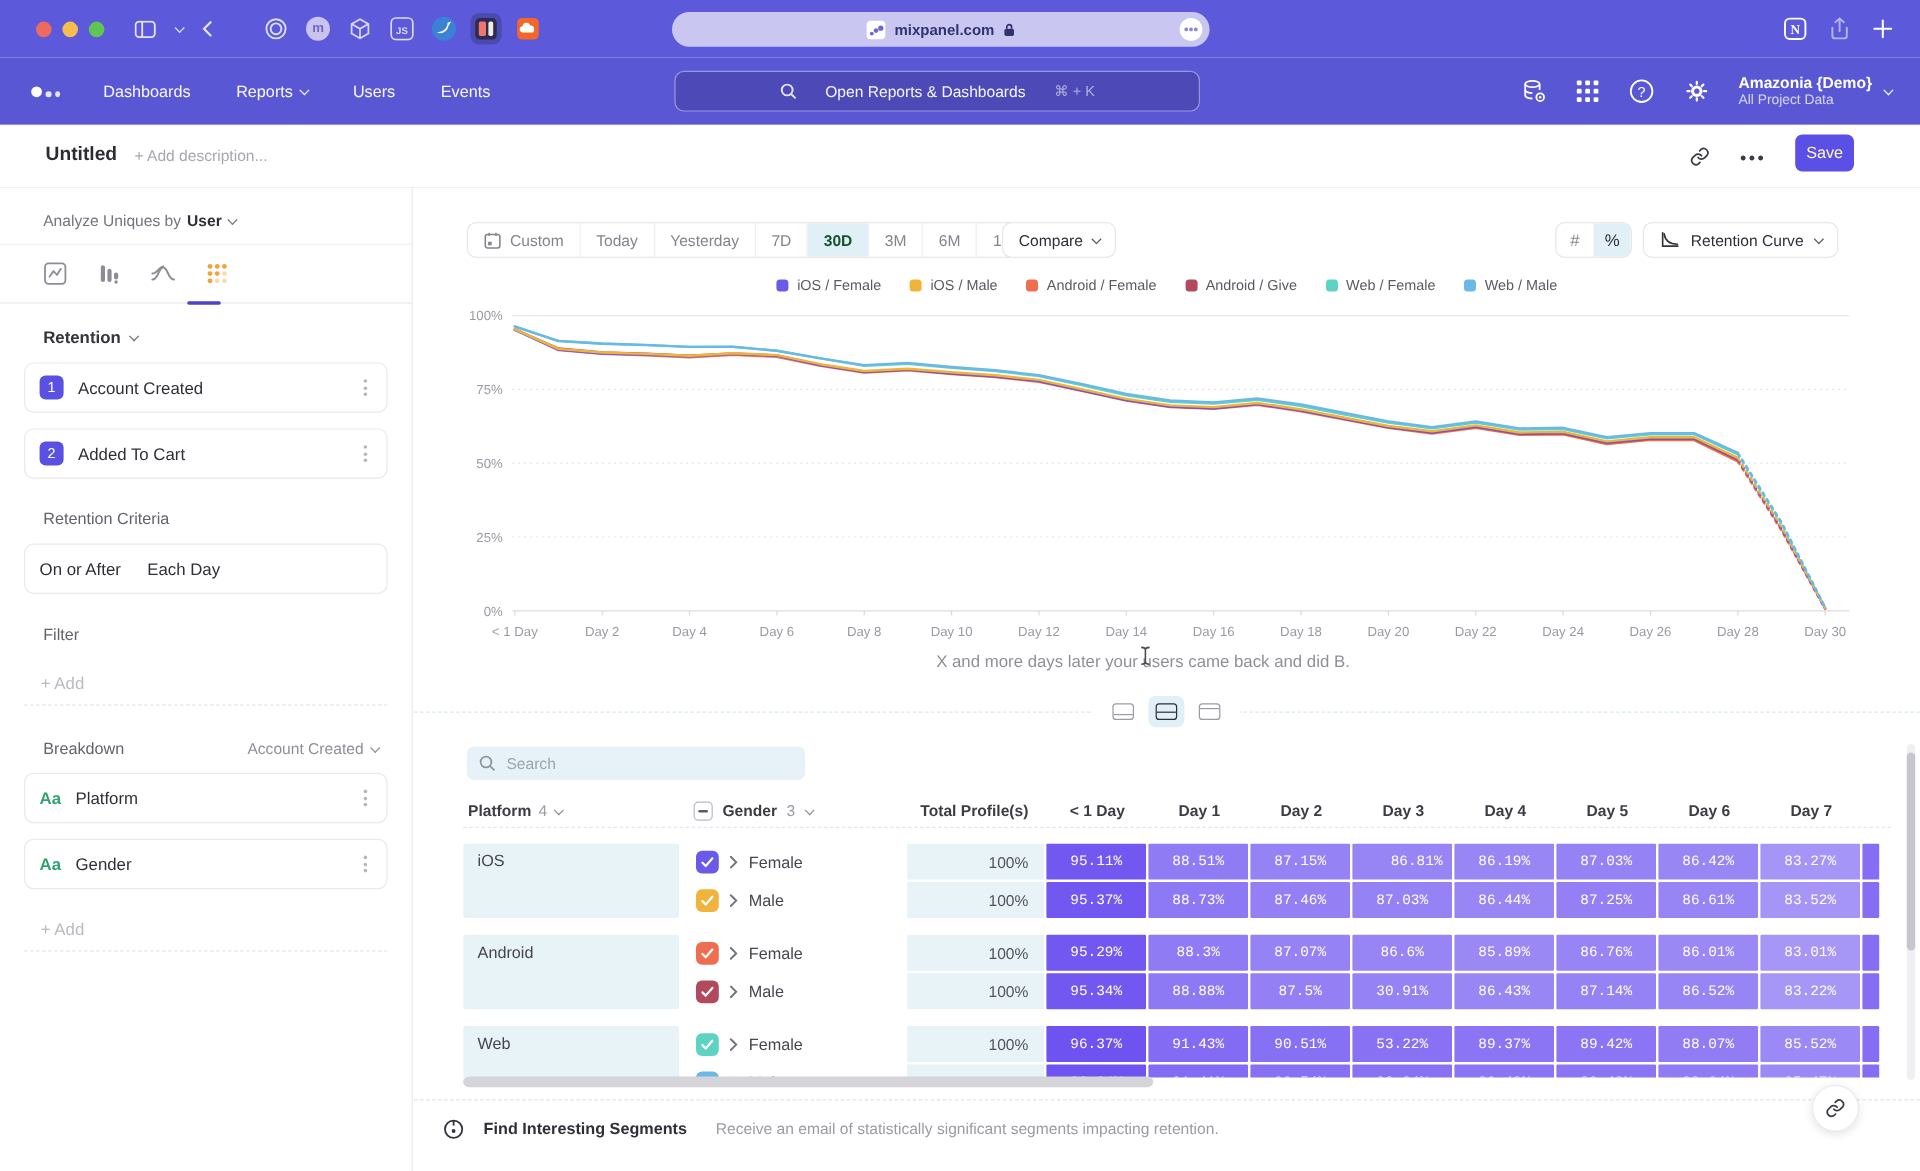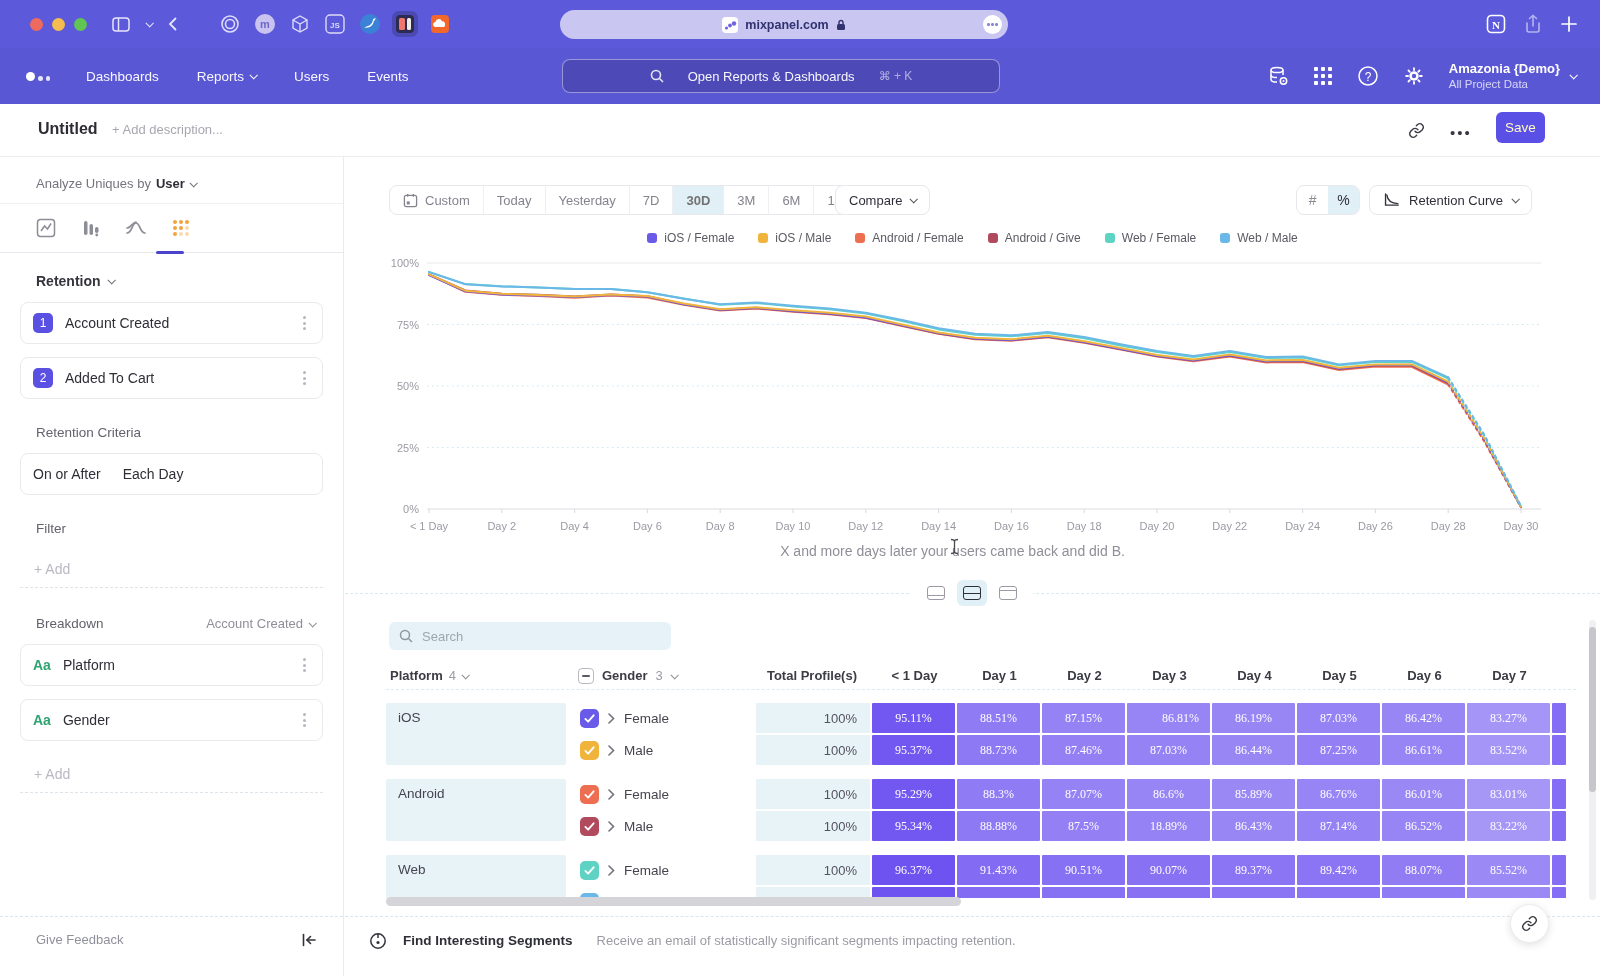--- a/index.html
+++ b/index.html
@@ -67,21 +67,21 @@
   .bk-scope{font-size:13px;color:#8f8f99;display:flex;gap:6px;align-items:center}
   .sb-footer{position:absolute;left:0;bottom:0;width:100%;height:60px;border-top:1px dashed #d7e7ef;
     display:flex;align-items:center;justify-content:space-between;padding:0 26px 14px 36px}
   .give-feedback{font-size:13px;color:#90909a}
 
   
   .main{position:absolute;top:157px;left:345px;width:1255px;height:759px;background:#fff}
   .seg-group{position:absolute;left:44px;top:28px;height:30px;display:inline-flex;align-items:stretch;border:1px solid #e7e7ec;border-radius:8px;overflow:hidden;background:#fff}
   .seg{display:flex;align-items:center;gap:7px;padding:0 13px;font-size:13px;color:#84848e;border-right:1px solid #efeff3}
   .seg:last-child{border-right:none}
-  .seg.active{background:#e1eff6;color:#737373;font-weight:bold}
+  .seg.active{background:#e1eff6;color:#14532d;font-weight:bold}
   .compare-btn{position:absolute;left:490px;top:28px;height:30px;border:1px solid #e7e7ec;border-radius:8px;background:#fff;
     display:flex;align-items:center;gap:8px;padding:0 13px;font-size:13px;color:#2e2e38}
   .right-ctrls{position:absolute;right:68px;top:28px;display:flex;gap:9px;height:30px}
   .np-group{display:flex;border:1px solid #e7e7ec;border-radius:8px;overflow:hidden}
   .np{width:31px;display:flex;align-items:center;justify-content:center;font-size:14px;color:#8a8a94}
   .np.active{background:#e1eff6;color:#2e2e38}
   .chart-type-btn{display:flex;align-items:center;gap:9px;border:1px solid #e7e7ec;border-radius:8px;background:#fff;padding:0 13px;font-size:13px;color:#2e2e38}
 
   .legend{position:absolute;left:0;top:74px;width:1255px;display:flex;justify-content:center;gap:24px}
   .lg-item{display:flex;align-items:center;gap:7px;font-size:12px;color:#5a5a63}
@@ -119,21 +119,21 @@
   .t-group{display:flex;margin-bottom:14px}
   .g-platform{width:180px;background:#e8f3f8;border-radius:2px;padding:7px 12px;font-size:13.5px;color:#45454f}
   .g-rows{flex:1;display:flex;flex-direction:column;gap:2px}
   .t-row{display:flex;gap:2px;height:30px}
   .c-gender{width:188px;display:flex;align-items:center;gap:9px;padding-left:14px}
   .cbox{width:19px;height:19px;border-radius:5px;display:flex;align-items:center;justify-content:center}
   .c-glabel{font-size:13.5px;color:#45454f}
   .c-total{width:114px;background:#e8f3f8;display:flex;align-items:center;justify-content:flex-end;padding-right:13px;
     font-size:13px;color:#53535c}
   .c-val{width:83px;display:flex;align-items:center;justify-content:center;color:#fff;
-    font-family:Liberation Serif, serif;font-size:12px;border-radius:1px}
+    font-family:Liberation Mono, monospace;font-size:12px;border-radius:1px}
   .c-sliver{width:14px;border-radius:1px}
 
   .hscroll{position:absolute;left:41px;top:740px;width:575px;height:9px;border-radius:5px;background:#d4d4d9}
   .vtrack{position:absolute;right:4px;top:463px;width:7px;height:280px;border-radius:4px;background:#f0f0f3}
   .vthumb{position:absolute;right:4px;top:470px;width:7px;height:165px;border-radius:4px;background:#c6c6cc}
 
   
   .footer{position:absolute;top:916px;left:345px;width:1255px;height:60px;border-top:1px dashed #d7e7ef;
     display:flex;align-items:center;padding:0 0 12px 24px;gap:16px;background:#fff}
   .f-title{font-size:13.5px;font-weight:bold;color:#2f2f38}
@@ -448,30 +448,20 @@
       <span class="aa">Aa</span>
       <span class="card-label">Gender</span>
       <span class="kebab">
           <i></i>
           <i></i>
           <i></i>
         </span>
     </div>
     <div class="add-row">+ Add</div>
 
-    <div class="sb-footer">
-      <span class="give-feedback">Give Feedback</span>
-      <span>
-        <svg width="16" height="14" viewBox="0 0 16 14" fill="none" stroke="#33333c" stroke-width="1.6" stroke-linecap="round">
-            <line x1="2.5" y1="1.5" x2="2.5" y2="12.5"></line>
-            <line x1="14" y1="7" x2="6" y2="7"></line>
-            <polyline points="9.5,3.5 6,7 9.5,10.5"></polyline>
-          </svg>
-      </span>
-    </div>
   </div>
 
   <div class="main">
 
     <div class="seg-group" id="range-group">
       <span class="seg">
         <svg width="15" height="15" viewBox="0 0 16 16" fill="none" stroke="#84848e" stroke-width="1.4">
             <rect x="1.5" y="2.5" width="13" height="12" rx="2"></rect>
             <line x1="5" y1="1" x2="5" y2="4"></line>
             <line x1="11" y1="1" x2="11" y2="4"></line>
@@ -761,21 +751,21 @@
                   <svg width="7" height="11" viewBox="0 0 7 11" fill="none" stroke="#73737d" stroke-width="1.6" stroke-linecap="round">
                     <polyline points="1,1 5.5,5.5 1,10"></polyline>
                   </svg>
                 </div>
                 <div class="c-glabel">Male</div>
               </div>
               <div class="c-total">100%</div>
               <div class="c-val" style="background: rgba(102, 74, 240, 0.92);">95.34%</div>
               <div class="c-val" style="background: rgba(102, 74, 240, 0.74);">88.88%</div>
               <div class="c-val" style="background: rgba(102, 74, 240, 0.7);">87.5%</div>
-              <div class="c-val" style="background: rgba(102, 74, 240, 0.69);">18.89%</div>
+              <div class="c-val" style="background: rgba(102, 74, 240, 0.69);">30.91%</div>
               <div class="c-val" style="background: rgba(102, 74, 240, 0.67);">86.43%</div>
               <div class="c-val" style="background: rgba(102, 74, 240, 0.69);">87.14%</div>
               <div class="c-val" style="background: rgba(102, 74, 240, 0.68);">86.52%</div>
               <div class="c-val" style="background: rgba(102, 74, 240, 0.58);">83.22%</div>
               <div class="c-sliver" style="background: rgba(102, 74, 240, 0.8);"></div>
             </div>
           </div>
         </div>
         <div class="t-group">
           <div class="g-platform">Web</div>
@@ -791,21 +781,21 @@
                   <svg width="7" height="11" viewBox="0 0 7 11" fill="none" stroke="#73737d" stroke-width="1.6" stroke-linecap="round">
                     <polyline points="1,1 5.5,5.5 1,10"></polyline>
                   </svg>
                 </div>
                 <div class="c-glabel">Female</div>
               </div>
               <div class="c-total">100%</div>
               <div class="c-val" style="background: rgba(102, 74, 240, 0.95);">96.37%</div>
               <div class="c-val" style="background: rgba(102, 74, 240, 0.81);">91.43%</div>
               <div class="c-val" style="background: rgba(102, 74, 240, 0.79);">90.51%</div>
-              <div class="c-val" style="background: rgba(102, 74, 240, 0.78);">90.07%</div>
+              <div class="c-val" style="background: rgba(102, 74, 240, 0.78);">53.22%</div>
               <div class="c-val" style="background: rgba(102, 74, 240, 0.76);">89.37%</div>
               <div class="c-val" style="background: rgba(102, 74, 240, 0.76);">89.42%</div>
               <div class="c-val" style="background: rgba(102, 74, 240, 0.72);">88.07%</div>
               <div class="c-val" style="background: rgba(102, 74, 240, 0.65);">85.52%</div>
               <div class="c-sliver" style="background: rgba(102, 74, 240, 0.8);"></div>
             </div>
             <div class="t-row">
               <div class="c-gender">
                 <div class="cbox" style="background: rgb(106, 184, 232);">
                   <svg width="11" height="11" viewBox="0 0 12 12" fill="none" stroke="#fff" stroke-width="2" stroke-linecap="round" stroke-linejoin="round">

